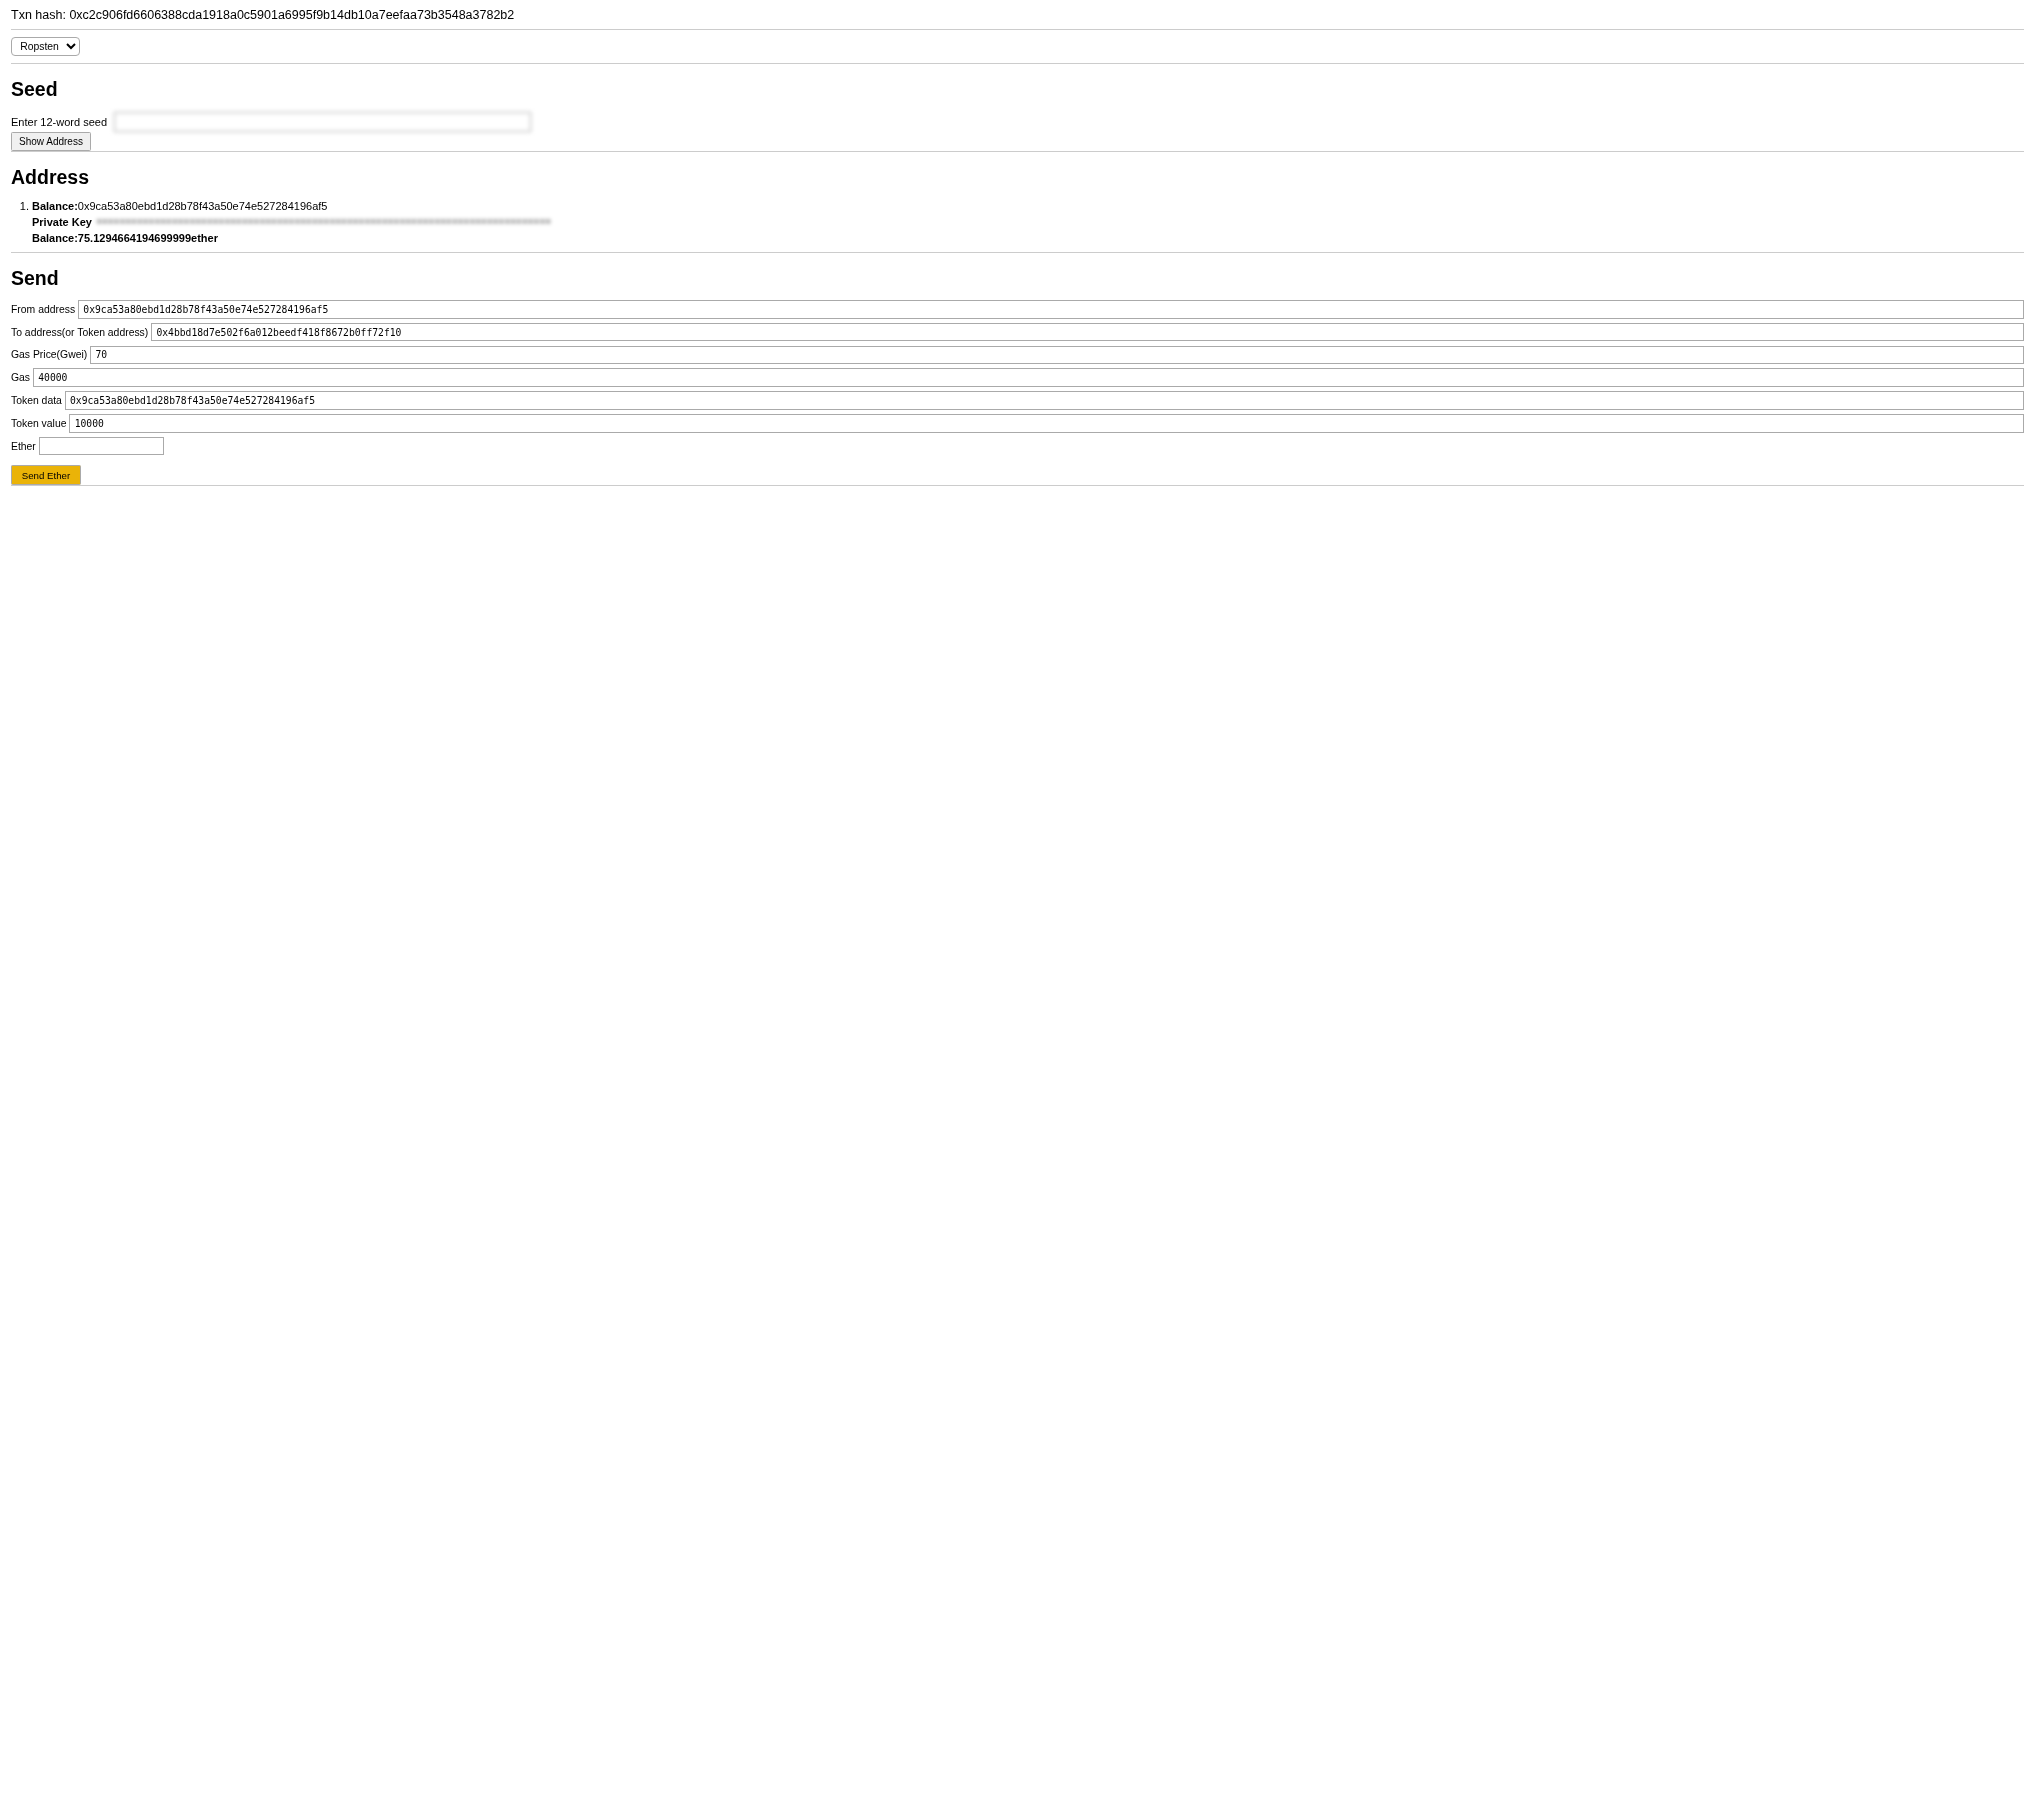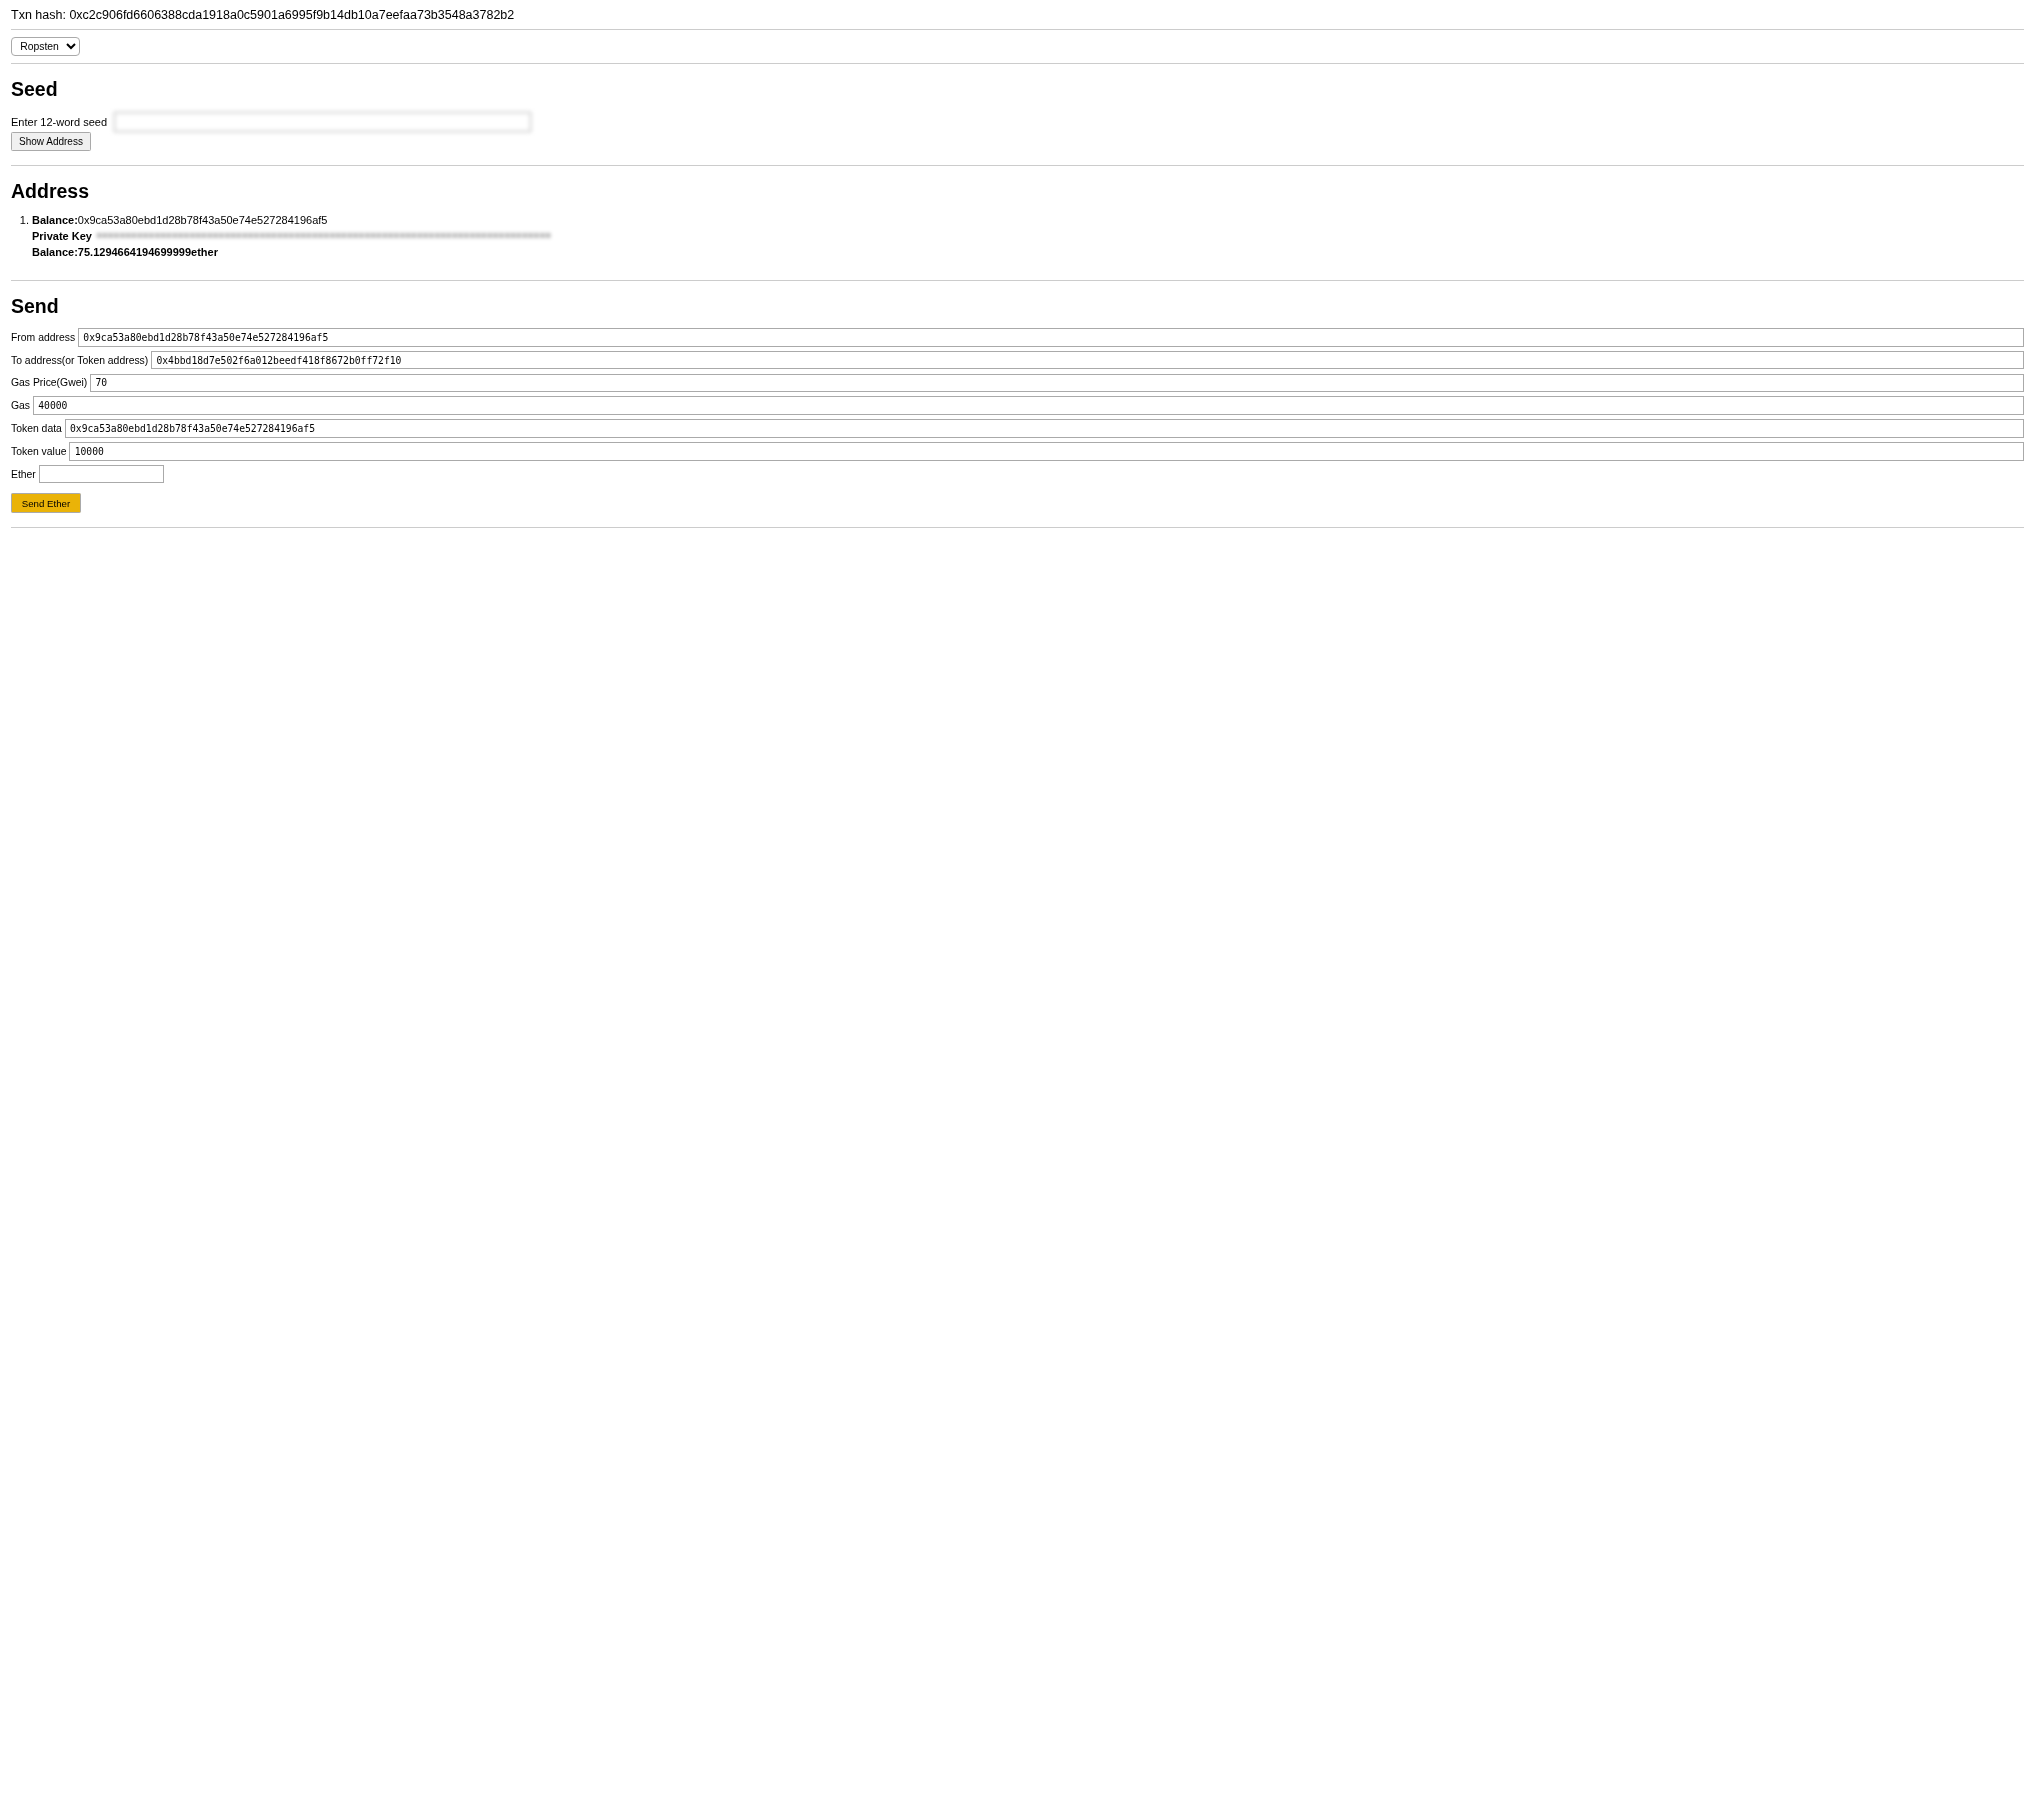--- a/index.html
+++ b/index.html
@@ -35,21 +35,20 @@
       font-size: 10.4px;
       padding: 2.1px 4.2px;
       border: 0.7px solid #aaa;
       border-radius: 4px;
       background: #fff;
       cursor: pointer;
     }
 
     .section {
       margin-bottom: 14px;
-      padding-bottom: 14px;
       border-bottom: 0.7px solid #ccc;
     }
 
     .section-title {
       font-size: 19.5px;
       font-weight: bold;
       margin-bottom: 11px;
     }
 
     .seed-row {

